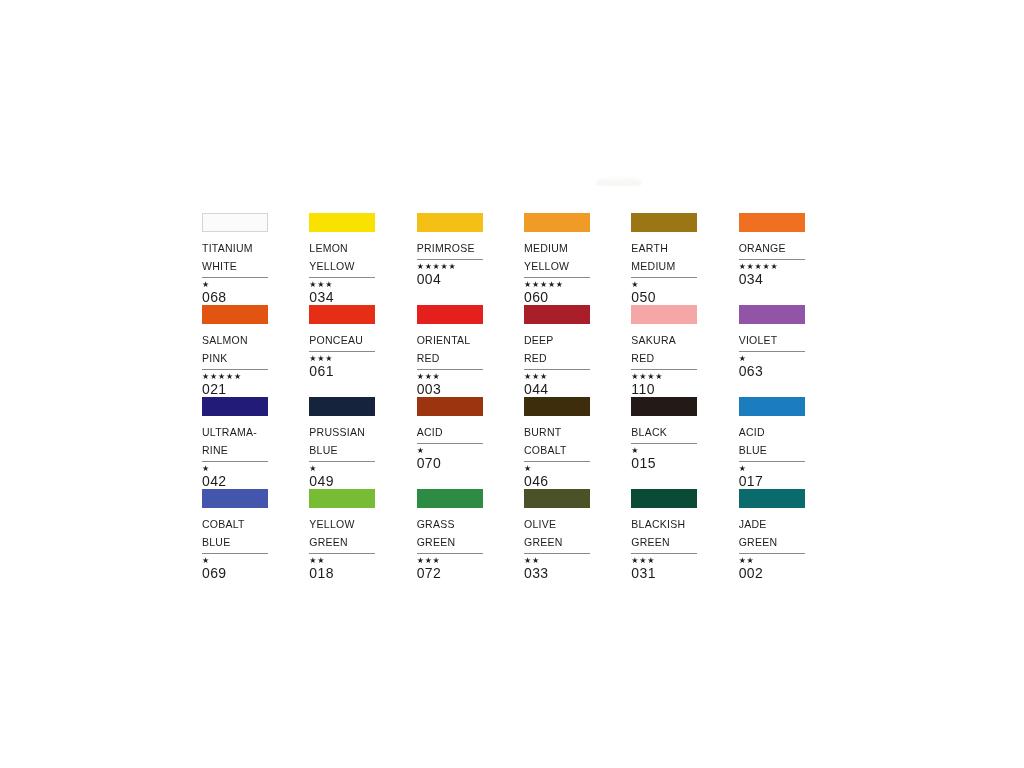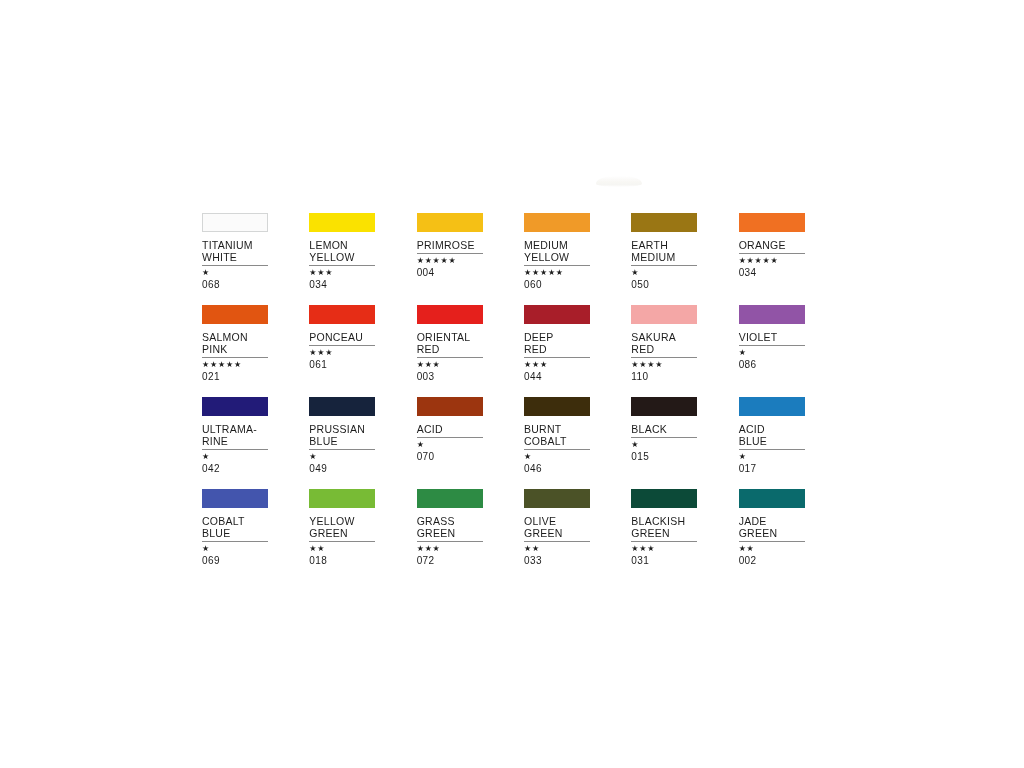--- a/index.html
+++ b/index.html
@@ -64,21 +64,21 @@
   }
 
   .swatch.outlined {
     border: 1px solid #d4d6d6;
   }
 
   .name {
     margin-top: 7px;
     width: 72px;
     font-size: 10.5px;
-    line-height: 12px;
+    line-height: 18px;
     letter-spacing: 0.25px;
     color: #1c1c1c;
     font-weight: 400;
     white-space: pre-line;
   }
 
   .rule {
     width: 66px;
     height: 1px;
     background: #8a8a8a;
@@ -88,21 +88,21 @@
   .stars {
     margin-top: 2px;
     font-size: 8px;
     line-height: 10px;
     color: #1c1c1c;
     letter-spacing: 0.8px;
   }
 
   .code {
     margin-top: 1px;
-    font-size: 10px;
+    font-size: 14px;
     line-height: 12px;
     letter-spacing: 0.4px;
     color: #1c1c1c;
   }
 </style>
 </head>
 <body>
 
 <div id="chart-root">
   <div class="artifact"></div>
@@ -193,21 +193,21 @@
 RED</div>
           <div class="rule"></div>
           <div class="stars">★★★★</div>
           <div class="code">110</div>
         </div>
         <div class="cell">
           <div class="swatch" style="background: rgb(145, 84, 166);"></div>
           <div class="name">VIOLET</div>
           <div class="rule"></div>
           <div class="stars">★</div>
-          <div class="code">086</div>
+          <div class="code">063</div>
         </div>
       </div>
       <div class="row">
         <div class="cell">
           <div class="swatch" style="background: rgb(34, 27, 120);"></div>
           <div class="name">ULTRAMA-
 RINE</div>
           <div class="rule"></div>
           <div class="stars">★</div>
           <div class="code">042</div>

